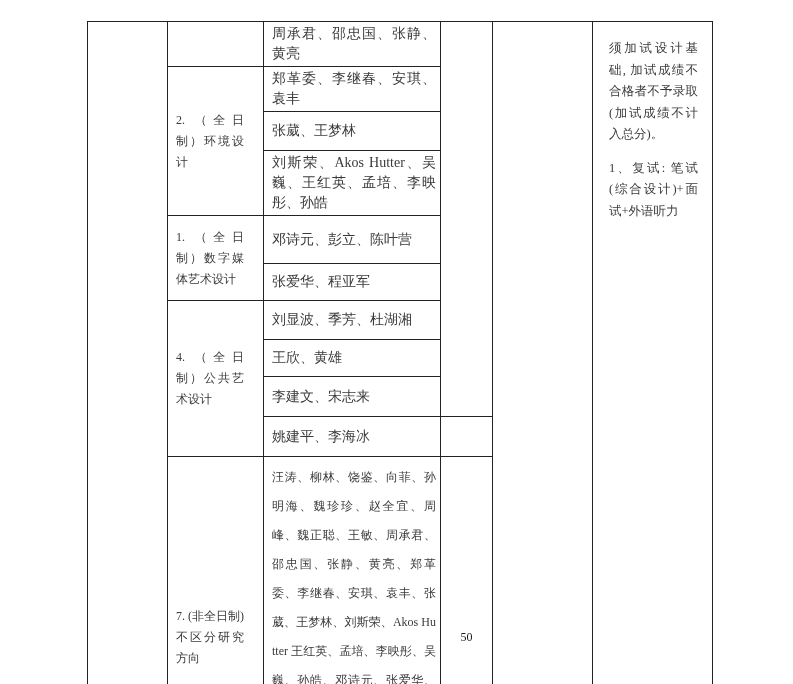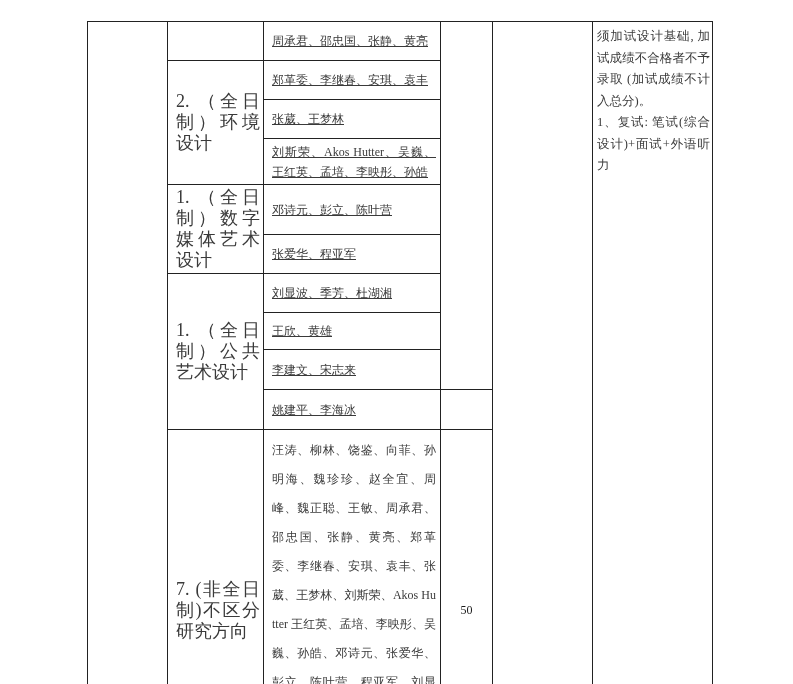--- a/index.html
+++ b/index.html
@@ -19,52 +19,51 @@
   }
   td{
     border:1px solid #222222;
     padding:0;
     font-size:12.5px;
     vertical-align:middle;
     word-break:break-all;
     overflow:hidden;
   }
   td.prog{
-    padding:2px 3px 2px 8px;
-    font-size:18px;
+    padding:2px 19px 2px 8px;
+    font-size:12px;
     line-height:21px;
     text-align:justify;
   }
   td.names{
     padding:2px 4px 2px 8px;
     line-height:20px;
-    font-size:12px;
+    font-size:14px;
     text-align:justify;
-    text-decoration:underline;
   }
   td.names-tall{
     padding:6px 4px 6px 8px;
     line-height:29px;
     font-size:12px;
     text-align:justify;
     vertical-align:middle;
   }
   td.quota{
     text-align:center;
     font-size:12px;
     color:#1c1c1c;
   }
   td.remarks{
     vertical-align:top;
     padding:4px 2px 0 4px;
     font-size:12.5px;
     line-height:21.5px;
     text-align:justify;
   }
-  .remark-para{margin:0;}
+  .remark-para{margin:12px;}
 </style>
 </head>
 <body>
 
 <div class="page">
   <table class="doc">
     <colgroup>
       <col style="width:80px">
       <col style="width:96px">
       <col style="width:177px">
@@ -95,21 +94,21 @@
         <td class="names">刘斯荣、Akos Hutter、吴巍、王红英、孟培、李映彤、孙皓</td>
       </tr>
       <tr style="height:48px">
         <td class="prog" rowspan="2">1. （全日制）数字媒体艺术设计</td>
         <td class="names">邓诗元、彭立、陈叶营</td>
       </tr>
       <tr style="height:37px">
         <td class="names">张爱华、程亚军</td>
       </tr>
       <tr style="height:39px">
-        <td class="prog" rowspan="4">1. （全日制）公共艺术设计</td>
+        <td class="prog" rowspan="4">4. （全日制）公共艺术设计</td>
         <td class="names">刘显波、季芳、杜湖湘</td>
       </tr>
       <tr style="height:37px">
         <td class="names">王欣、黄雄</td>
       </tr>
       <tr style="height:40px">
         <td class="names">李建文、宋志来</td>
       </tr>
       <tr style="height:40px">
         <td class="names">姚建平、李海冰</td>

